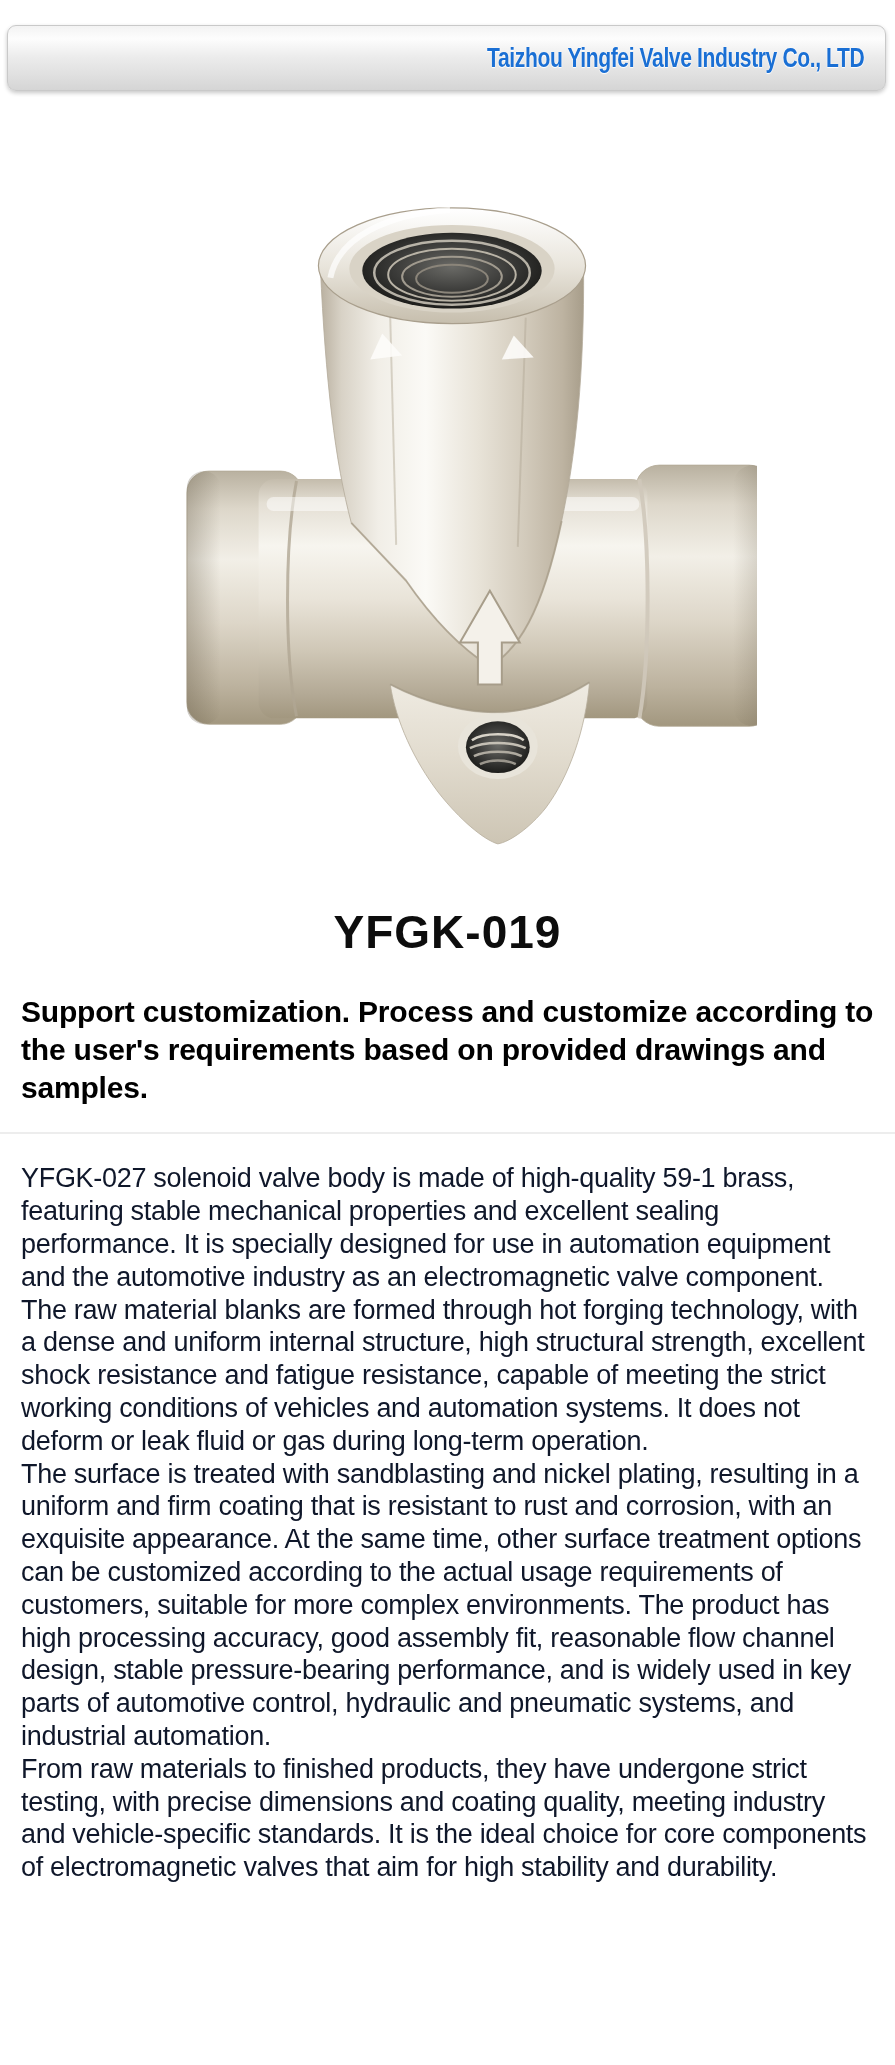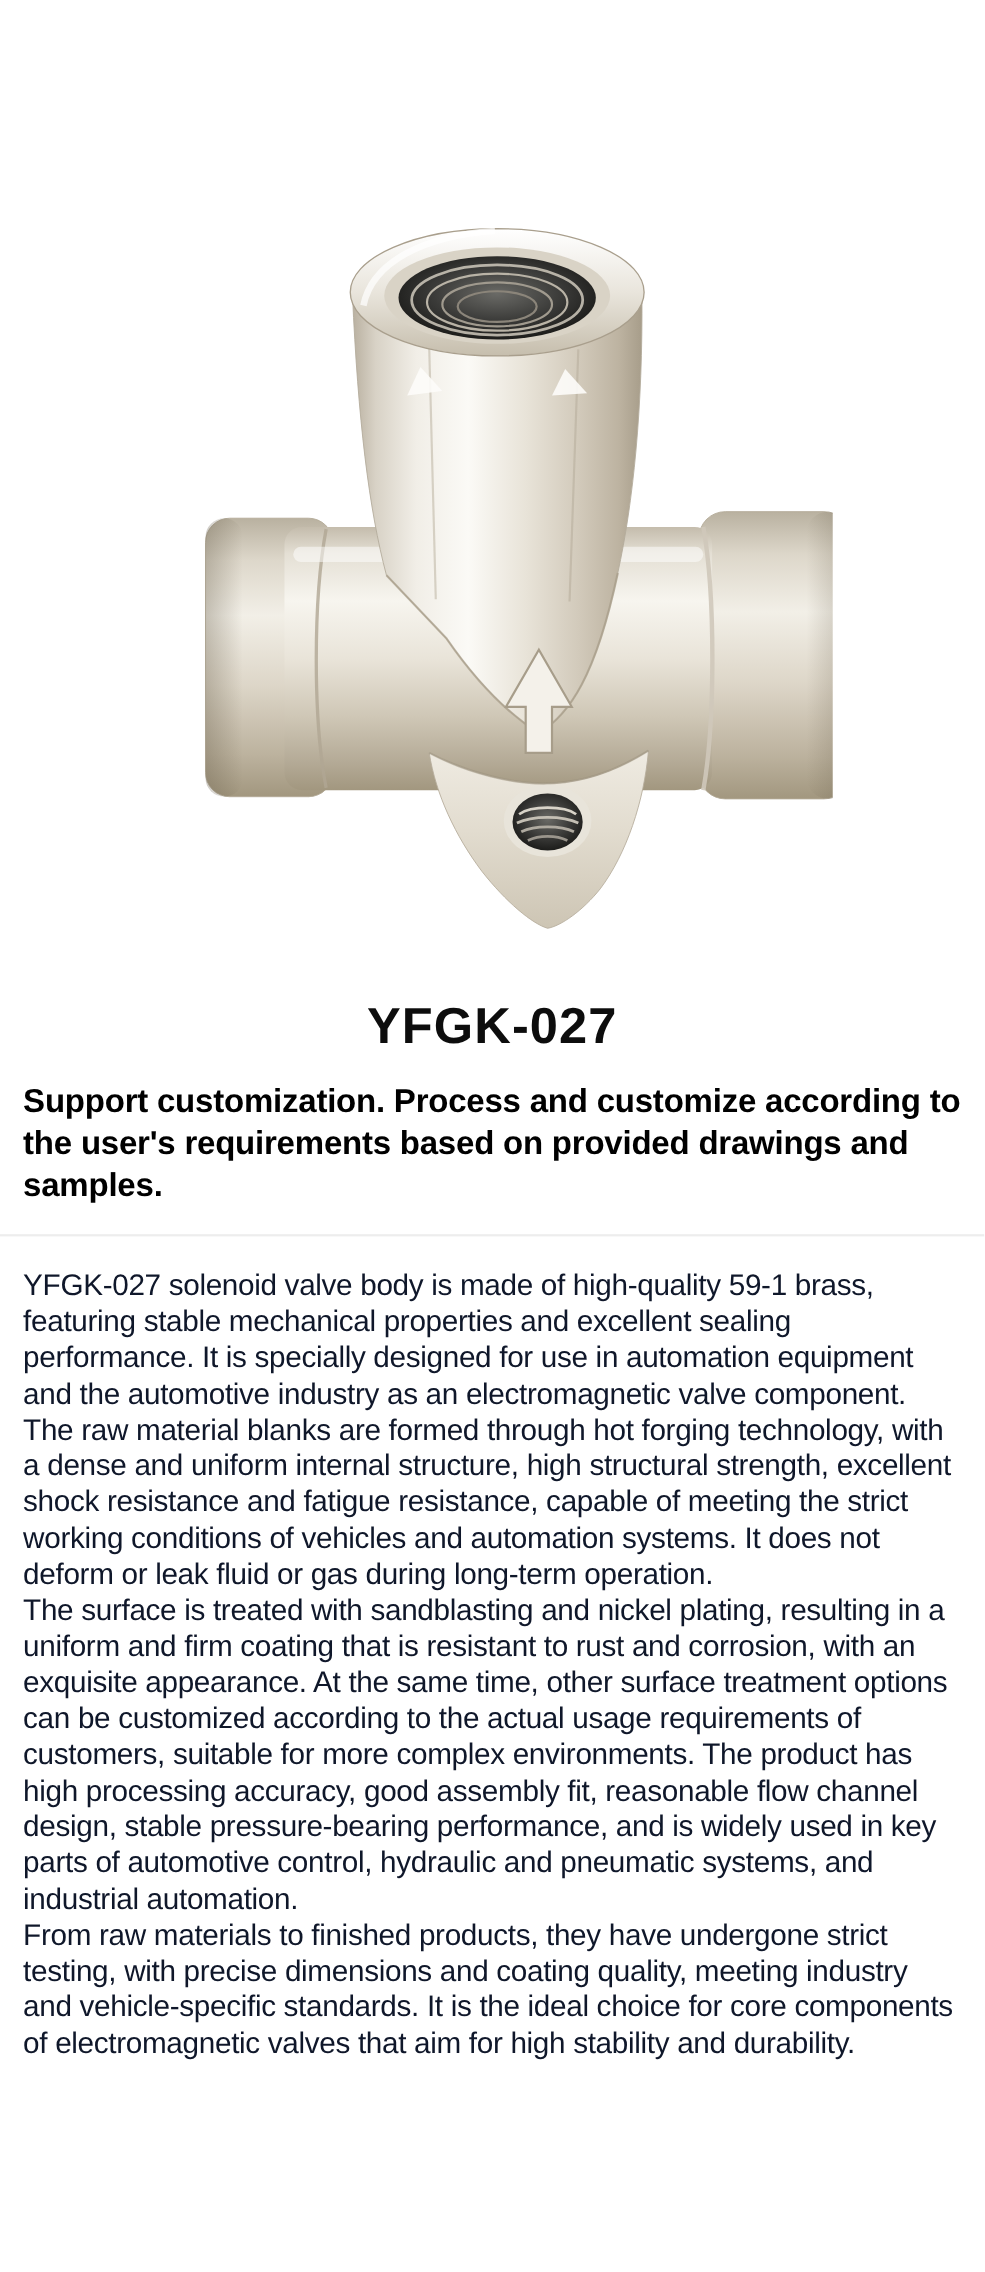--- a/index.html
+++ b/index.html
@@ -34,32 +34,35 @@
   
   .product-figure{margin:45px auto 0;width:618px;height:712px;}
   
   .model-title{
     text-align:center;font-size:46px;font-weight:bold;color:#0d0d0d;
     margin:48px 0 0;letter-spacing:1px;
   }
   .content{padding:0 21px;}
   .intro-text{
     font-size:30px;font-weight:bold;line-height:1.26;color:#000;
-    margin:24px 0 0;letter-spacing:-.2px;
+    margin:34px 0 0;letter-spacing:-.2px;
   }
   .divider{height:2px;background:#ededed;margin:26px -21px 0;}
   .description{margin-top:28px;}
   .description p{
     font-size:27px;line-height:1.215;margin:0;color:#0f172a;letter-spacing:-.3px;
   }
 </style>
 </head>
 <body>
 
 <div class="header">
+  <div class="header-bar">
+    <span class="company-name">Taizhou Yingfei Valve Industry Co., LTD</span>
+  </div>
 </div>
 
 <figure class="product-figure">
   <svg width="618" height="712" viewBox="0 0 620 712" role="img" aria-label="Nickel-plated brass solenoid valve body with vertical threaded port, two side ports, embossed flow arrow and bottom mounting flange with threaded hole">
     <defs>
       <linearGradient id="gTopCyl" x1="0" y1="0" x2="1" y2="0">
         <stop offset="0" stop-color="#b9b0a0"></stop>
           <stop offset="0.08" stop-color="#d8d2c6"></stop>
         <stop offset="0.22" stop-color="#f1eee7"></stop>
           <stop offset="0.40" stop-color="#fbfaf6"></stop>
@@ -145,21 +148,21 @@
     <path d="M252,540 C290,560 330,568 356,568 C390,568 420,558 452,538" stroke="#9c917d" stroke-width="2" fill="none" opacity="0.5"></path>
     <ellipse cx="360" cy="602" rx="40" ry="33" fill="#e8e4da"></ellipse>
     <ellipse cx="360" cy="603" rx="32" ry="26" fill="url(#gHole)"></ellipse>
     <path d="M334,596 C345,588 375,588 386,596" stroke="#d8d3c8" stroke-width="2.5" fill="none"></path>
     <path d="M332,604 C346,597 374,597 388,604" stroke="#c4bfb4" stroke-width="2.5" fill="none"></path>
     <path d="M336,612 C348,606 372,606 384,612" stroke="#afaaa0" stroke-width="2.5" fill="none"></path>
     <path d="M342,620 C352,615 368,615 378,620" stroke="#9a958c" stroke-width="2.5" fill="none"></path>
   </svg>
 </figure>
 
-<h1 class="model-title">YFGK-027</h1>
+<h1 class="model-title">YFGK-019</h1>
 
 <div class="content">
   <p class="intro-text">Support customization. Process and customize according to the user's requirements based on provided drawings and samples.</p>
 
   <div class="divider"></div>
 
   <div class="description">
     <p>YFGK-027 solenoid valve body is made of high-quality 59-1 brass, featuring stable mechanical properties and excellent sealing performance. It is specially designed for use in automation equipment and the automotive industry as an electromagnetic valve component. The raw material blanks are formed through hot forging technology, with a dense and uniform internal structure, high structural strength, excellent shock resistance and fatigue resistance, capable of meeting the strict working conditions of vehicles and automation systems. It does not deform or leak fluid or gas during long-term operation.</p>
     <p>The surface is treated with sandblasting and nickel plating, resulting in a uniform and firm coating that is resistant to rust and corrosion, with an exquisite appearance. At the same time, other surface treatment options can be customized according to the actual usage requirements of customers, suitable for more complex environments. The product has high processing accuracy, good assembly fit, reasonable flow channel design, stable pressure-bearing performance, and is widely used in key parts of automotive control, hydraulic and pneumatic systems, and industrial automation.</p>
     <p>From raw materials to finished products, they have undergone strict testing, with precise dimensions and coating quality, meeting industry and vehicle-specific standards. It is the ideal choice for core components of electromagnetic valves that aim for high stability and durability.</p>

